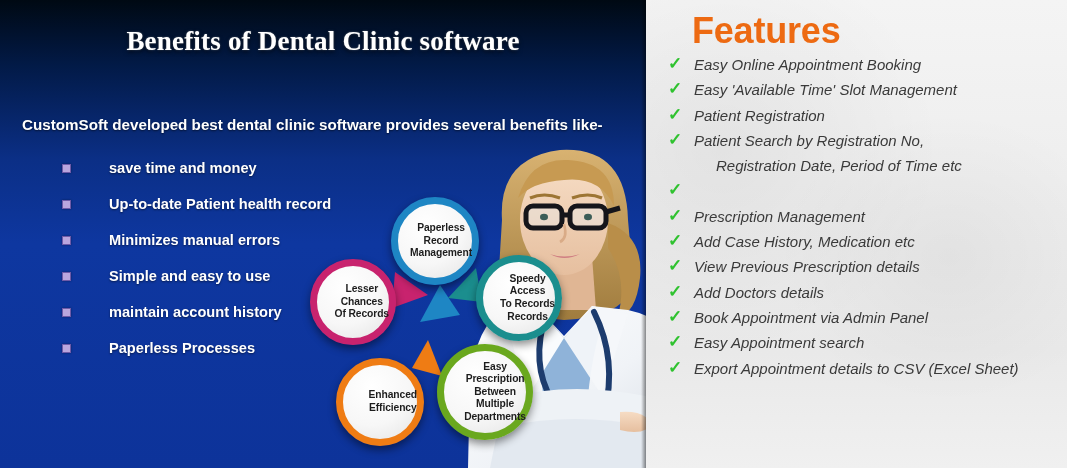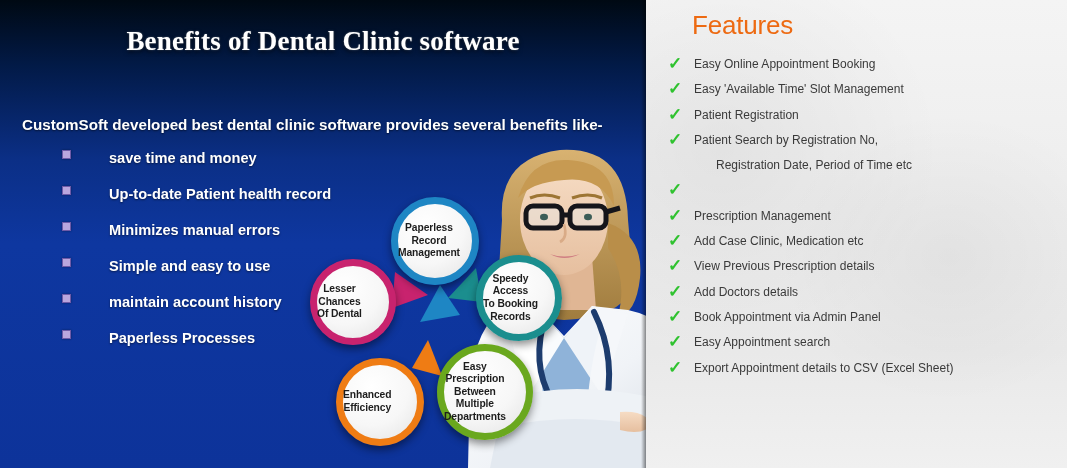--- a/index.html
+++ b/index.html
@@ -28,38 +28,38 @@
     text-shadow:0 2px 4px rgba(0,0,0,.65), 0 0 2px rgba(255,255,255,.35);
   }
 
   #subtitle {
     position:absolute; left:22px; top:116px; width:610px;
     font-size:15.2px; font-weight:600; color:#ffffff; white-space:nowrap;
     text-shadow:0 1px 2px rgba(0,0,0,.55);
   }
 
   #benefits-list { position:absolute; left:62px; top:150px; width:330px; }
-  .benefit-row { display:flex; align-items:flex-start; height:36px; }
+  .benefit-row { display:flex; align-items:center; height:36px; }
   .benefit-bullet {
     width:9px; height:9px; flex:0 0 9px;
     background:#b9a6de; border:1px solid #6e5aa8;
     box-shadow:0 0 2px rgba(0,0,0,.4);
   }
   .benefit-text {
     margin-left:38px; font-size:14.6px; font-weight:600; color:#ffffff;
     text-shadow:0 1px 2px rgba(0,0,0,.5); white-space:nowrap;
   }
 
   
   #doctor { position:absolute; left:468px; top:128px; width:215px; height:340px; }
 
   
   .bubble {
     position:absolute; border-radius:50%;
-    display:flex; align-items:center; justify-content:flex-start; text-align:center;
+    display:flex; align-items:center; justify-content:flex-end; text-align:center;
     background:radial-gradient(circle at 38% 30%, #ffffff 0%, #f7f7f7 55%, #e3e3e3 100%);
     box-shadow:0 4px 9px rgba(0,0,0,.45);
   }
   .bubble span {
     font-size:10.3px; font-weight:700; color:#1d1d1d; line-height:1.22;
     letter-spacing:-.1px;
   }
 
   #b-paperless { left:391px; top:197px; width:88px; height:88px; border:7px solid #1e86c4; }
   #b-lesser    { left:310px; top:259px; width:86px; height:86px; border:7px solid #c8236e; }
@@ -70,31 +70,31 @@
   
   #right-panel {
     position:absolute; left:646px; top:0; width:421px; height:468px;
     background:
       radial-gradient(ellipse at 18% 32%, rgba(0,0,0,.05) 0%, rgba(0,0,0,0) 45%),
       radial-gradient(ellipse at 72% 55%, rgba(0,0,0,.045) 0%, rgba(0,0,0,0) 40%),
       linear-gradient(180deg,#f4f4f4 0%,#ededed 45%,#e9e9e9 75%,#f0f0f0 100%);
   }
   #features-title {
     position:absolute; left:46px; top:10px;
-    font-size:26px; font-weight:400; color:#ed6a12; letter-spacing:-.2px;
+    font-size:36px; font-weight:700; color:#ed6a12; letter-spacing:-.2px;
   }
   #features-list { position:absolute; left:10px; top:53px; width:411px; }
   .feat-row { display:flex; align-items:flex-start; min-height:25.3px; }
   .feat-check {
     flex:0 0 38px; text-align:center; font-size:17px; line-height:22px;
     color:#2fc22f; font-weight:700;
   }
   .feat-check.blank { color:transparent; }
   .feat-text {
-    font-size:12px; color:#3a3a3a; line-height:23px; white-space:nowrap;
+    font-size:15px; color:#3a3a3a; line-height:23px; white-space:nowrap;font-style:italic;
   }
   .feat-text.cont { padding-left:22px; }
 </style>
 </head>
 <body>
 
 <div id="stage">
 
   <div id="left-panel">
 
@@ -208,28 +208,28 @@
       <span>
           <span style="display:block">Paperless</span>
           <span style="display:block">Record</span>
           <span style="display:block">Management</span>
         </span>
     </div>
     <div class="bubble" id="b-lesser">
       <span>
           <span style="display:block">Lesser</span>
           <span style="display:block">Chances</span>
-          <span style="display:block">Of Dental</span>
+          <span style="display:block">Of Records</span>
         </span>
     </div>
     <div class="bubble" id="b-speedy">
       <span>
           <span style="display:block">Speedy</span>
           <span style="display:block">Access</span>
-          <span style="display:block">To Booking</span>
+          <span style="display:block">To Records</span>
           <span style="display:block">Records</span>
         </span>
     </div>
     <div class="bubble" id="b-enhanced">
       <span>
           <span style="display:block">Enhanced</span>
           <span style="display:block">Efficiency</span>
         </span>
     </div>
     <div class="bubble" id="b-easy">
@@ -270,21 +270,21 @@
       </div>
       <div class="feat-row">
         <span class="feat-check">✓</span>
       </div>
       <div class="feat-row">
         <span class="feat-check">✓</span>
         <span class="feat-text">Prescription Management</span>
       </div>
       <div class="feat-row">
         <span class="feat-check">✓</span>
-        <span class="feat-text">Add Case Clinic, Medication etc</span>
+        <span class="feat-text">Add Case History, Medication etc</span>
       </div>
       <div class="feat-row">
         <span class="feat-check">✓</span>
         <span class="feat-text">View Previous Prescription details</span>
       </div>
       <div class="feat-row">
         <span class="feat-check">✓</span>
         <span class="feat-text">Add Doctors details</span>
       </div>
       <div class="feat-row">

